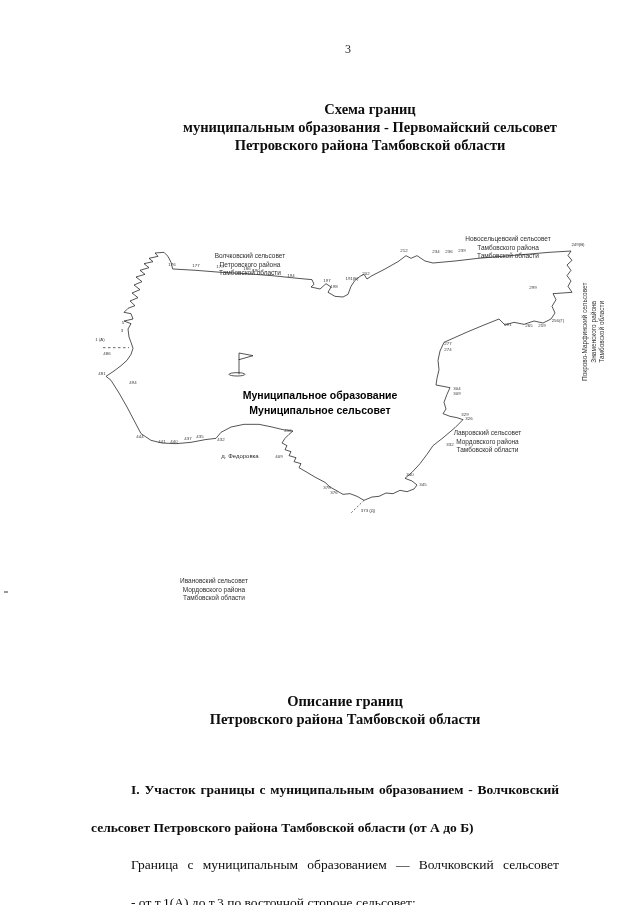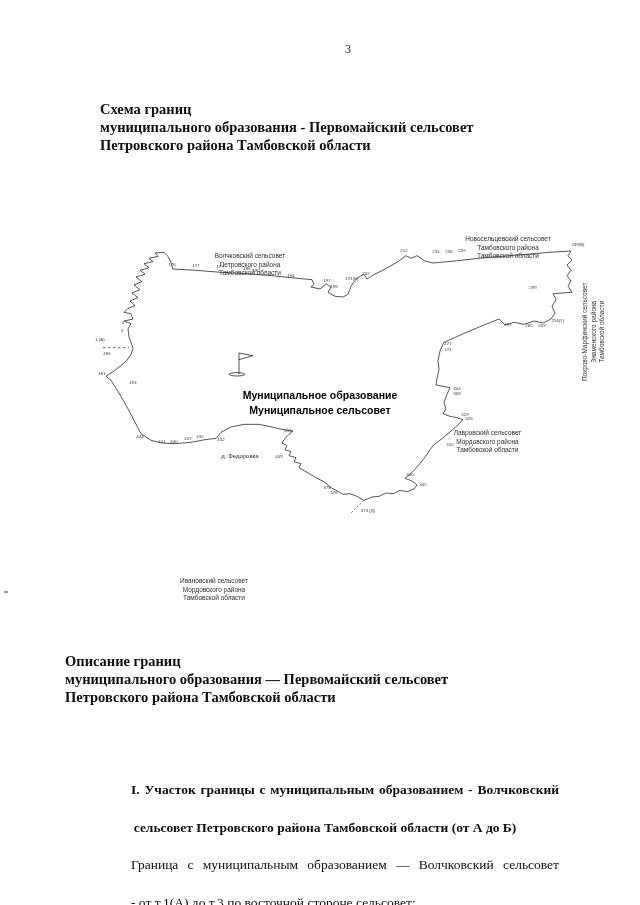--- a/index.html
+++ b/index.html
@@ -1,54 +1,54 @@
 <!DOCTYPE html>
 <html><head>
 <meta charset="utf-8">
 <style>
   html,body{margin:0;padding:0;background:#ffffff;}
   .page{position:relative;width:640px;height:905px;background:#fff;overflow:hidden;
         font-family:"Liberation Serif", serif;color:#111;}
   .page-number{position:absolute;top:42px;left:0;width:696px;text-align:center;
         font-size:12px;color:#222;}
-  .heading{position:absolute;text-align:left;font-weight:bold;font-size:14.5px;
+  .heading{position:absolute;text-align:center;font-weight:bold;font-size:14.5px;
         line-height:18px;color:#0d0d0d;}
   .schema-heading{top:100px;left:100px;width:540px;}
-  .desc-heading{top:652px;left:65px;width:560px;}
+  .desc-heading{top:692px;left:65px;width:560px;}
   .map{position:absolute;top:225px;left:0;width:640px;height:450px;}
   .map svg{position:absolute;top:0;left:0;}
   .outline{fill:none;stroke:#1c1c1c;stroke-width:0.9;stroke-linejoin:round;stroke-linecap:round;}
   .dashed{fill:none;stroke:#1c1c1c;stroke-width:0.8;stroke-dasharray:2.5,2.5;}
   .flagpart{fill:none;stroke:#1c1c1c;stroke-width:0.9;}
   .pts text{font-family:"Liberation Sans", sans-serif;font-size:4.4px;fill:#3a3a3a;text-anchor:middle;}
   .area-label{position:absolute;font-family:"Liberation Sans", sans-serif;font-size:6.5px;
         line-height:8.5px;text-align:center;color:#2e2e2e;}
   .rotated{transform:rotate(-90deg);transform-origin:center center;}
   .region-label{position:absolute;top:163px;left:230px;width:180px;text-align:center;
         font-family:"Liberation Sans", sans-serif;font-size:10.5px;font-weight:bold;
         line-height:14.5px;color:#000;}
   .settlement{position:absolute;top:228px;left:180px;width:120px;text-align:center;
         font-family:"Liberation Sans", sans-serif;font-size:6px;color:#2e2e2e;}
   .body-text{position:absolute;top:763px;left:75px;width:500px;font-size:13.5px;
         line-height:21.5px;color:#0d0d0d;}
   .para{margin:16px;}
   .stretch{text-align:justify;text-align-last:justify;text-indent:40px;}
-  .bold{font-weight:bold;text-align:center;}
+  .bold{font-weight:bold;}
   .artifact{position:absolute;top:591px;left:4px;width:4px;height:1.5px;background:#9a9a9a;}
 </style>
 </head>
 <body>
 
 <div class="page">
 
   <div class="page-number">3</div>
 
   <div class="heading schema-heading">
     <div>Схема границ</div>
-    <div>муниципального образования - Первомайский сельсовет</div>
+    <div>муниципальным образования - Первомайский сельсовет</div>
     <div>Петровского района Тамбовской области</div>
   </div>
 
   <div class="map">
     <svg width="640" height="450" viewBox="0 225 640 675" preserveAspectRatio="none">
       <path class="outline" d="M173,291 L196,293 L221,296 L246,298 L272,301 L298,305 L312,307 L314,314 L311,318 L320,321 L326,313 L331,318 L328,326 L335,332 L343,333 L348,329 L351,317 L355,308 L360,302 L364,299 L367,306 L372,301 L385,291 L398,280 L406,271 L411,275 L417,271 L425,279 L433,282 L455,279 L478,275 L502,272 L526,269 L549,266 L571,264 L568,271 L572,278 L567,285 L571,293 L567,301 L571,309 L568,317 L572,326 L553,328 L556,337 L552,347 L555,357 L551,366 L543,372 L534,369 L524,374 L514,371 L505,375 L499,366 L484,375 L468,385 L453,395 L444,401 L440,414 L438,428 L439,442 L437,455 L436,465 L450,469 L447,479 L444,491 L446,501 L443,508 L450,512 L457,514 L463,517 L455,529 L444,543 L433,556 L427,569 L420,583 L412,596 L405,605 L412,609 L417,615 L414,621 L407,625 L400,623 L393,628 L386,627 L379,632 L372,633 L364,638 L357,632 L350,628 L343,629 L336,623 L330,618 L325,611 L316,604 L307,596 L299,589 L301,583 L294,580 L296,574 L289,571 L291,565 L285,562 L287,556 L282,552 L285,545 L289,539 L293,534 L283,532 L272,528 L259,524 L244,524 L231,528 L221,536 L216,545 L205,547 L191,551 L176,553 L162,552 L151,548 L141,538 L134,518 L127,498 L119,477 L111,458 L106,452 L114,444 L121,436 L127,428 L131,419 L133,410 L131,401 L129,393 L128,381 L131,373 L124,369 L133,366 L131,358 L124,356 L128,350 L135,346 L130,339 L138,334 L132,327 L140,322 L134,315 L142,310 L136,303 L145,299 L140,293 L149,289 L144,283 L153,280 L149,275 L158,272 L155,267 L164,266 L168,272 L171,281 Z"></path>
       <path class="dashed" d="M364,638 L351,657"></path>
       <path class="dashed" d="M103,409 L129,409"></path>
       <g>
         <path class="flagpart" d="M239,449 L239,426"></path>
@@ -138,21 +138,20 @@
     <div class="region-label">
       <div>Муниципальное образование</div>
       <div>Муниципальное сельсовет</div>
     </div>
 
     <div class="settlement">д. Федоровка</div>
   </div>
 
   <div class="heading desc-heading">
     <div>Описание границ</div>
-    <div>муниципального образования — Первомайский сельсовет</div>
     <div>Петровского района Тамбовской области</div>
   </div>
 
   <div class="body-text">
     <p class="para bold stretch">I. Участок границы с муниципальным образованием - Волчковский</p>
     <p class="para bold">сельсовет Петровского района Тамбовской области (от А до Б)</p>
     <p class="para stretch">Граница с муниципальным образованием — Волчковский сельсовет</p>
     <p class="para" style="text-indent:40px;">- от т.1(А) до т.3 по восточной стороне сельсовет;</p>
   </div>
 

